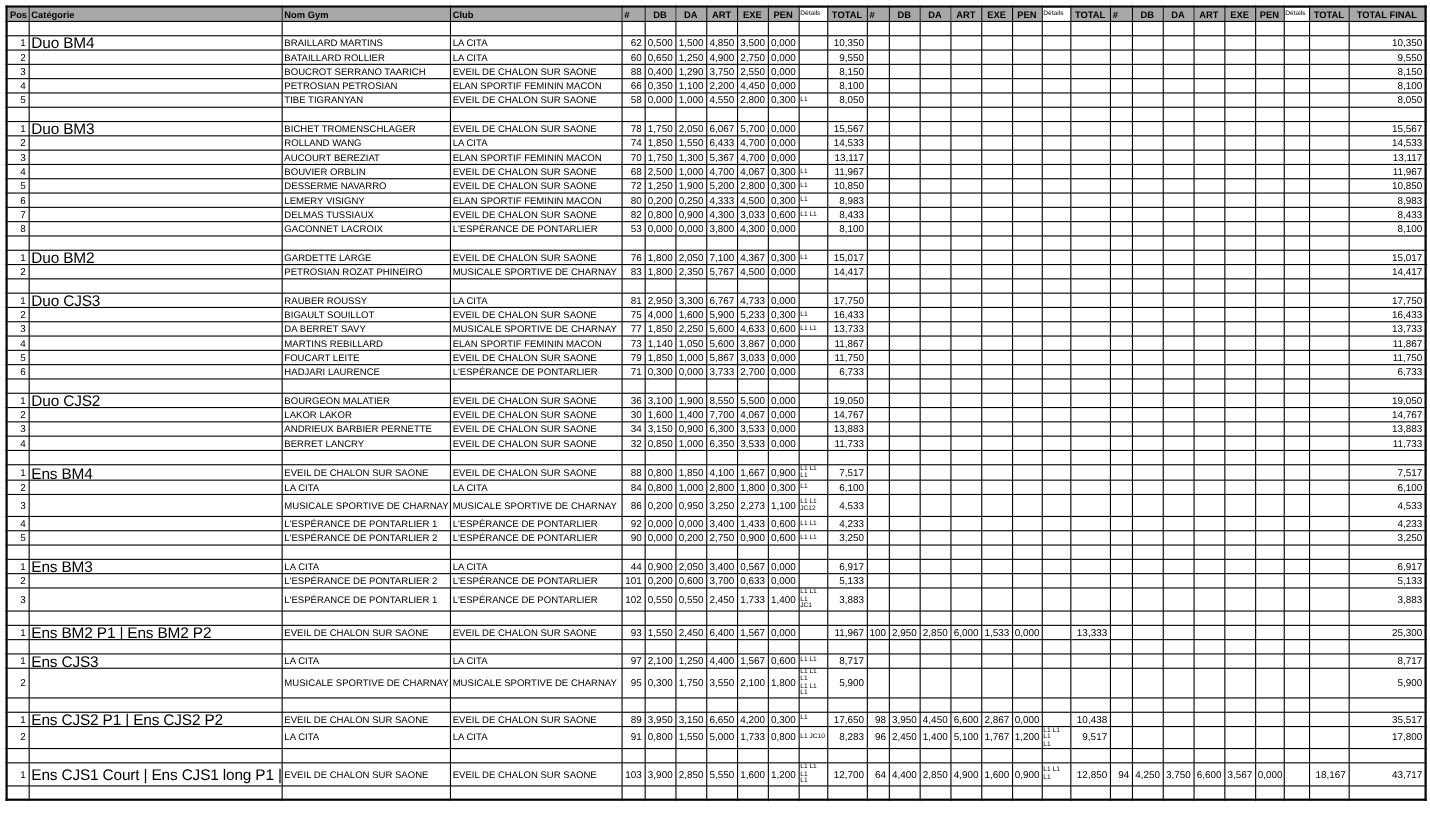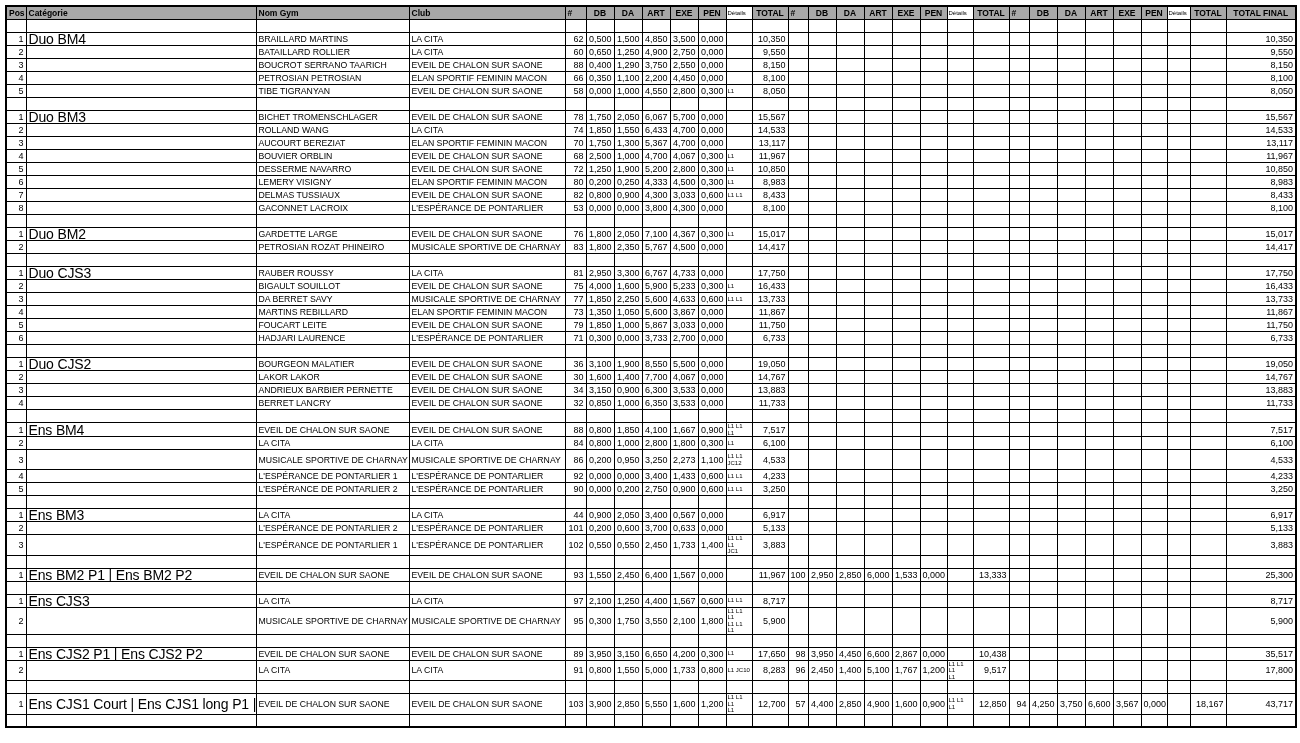--- a/index.html
+++ b/index.html
@@ -772,21 +772,21 @@
           <td class="det"></td>
           <td class="num"></td>
           <td class="num">13,733</td>
         </tr>
         <tr>
           <td class="num">4</td>
           <td class="cat"></td>
           <td class="txt">MARTINS REBILLARD</td>
           <td class="txt">ELAN SPORTIF FEMININ MACON</td>
           <td class="num">73</td>
-          <td class="num">1,350</td>
+          <td class="num">1,140</td>
           <td class="num">1,050</td>
           <td class="num">5,600</td>
           <td class="num">3,867</td>
           <td class="num">0,000</td>
           <td class="det"></td>
           <td class="num">11,867</td>
           <td class="num"></td>
           <td class="num"></td>
           <td class="num"></td>
           <td class="num"></td>
@@ -1621,21 +1621,21 @@
           <td class="txt">EVEIL DE CHALON SUR SAONE</td>
           <td class="num">103</td>
           <td class="num">3,900</td>
           <td class="num">2,850</td>
           <td class="num">5,550</td>
           <td class="num">1,600</td>
           <td class="num">1,200</td>
           <td class="det">L1 L1 L1
 L1</td>
           <td class="num">12,700</td>
-          <td class="num">57</td>
+          <td class="num">64</td>
           <td class="num">4,400</td>
           <td class="num">2,850</td>
           <td class="num">4,900</td>
           <td class="num">1,600</td>
           <td class="num">0,900</td>
           <td class="det">L1 L1 L1</td>
           <td class="num">12,850</td>
           <td class="num">94</td>
           <td class="num">4,250</td>
           <td class="num">3,750</td>

